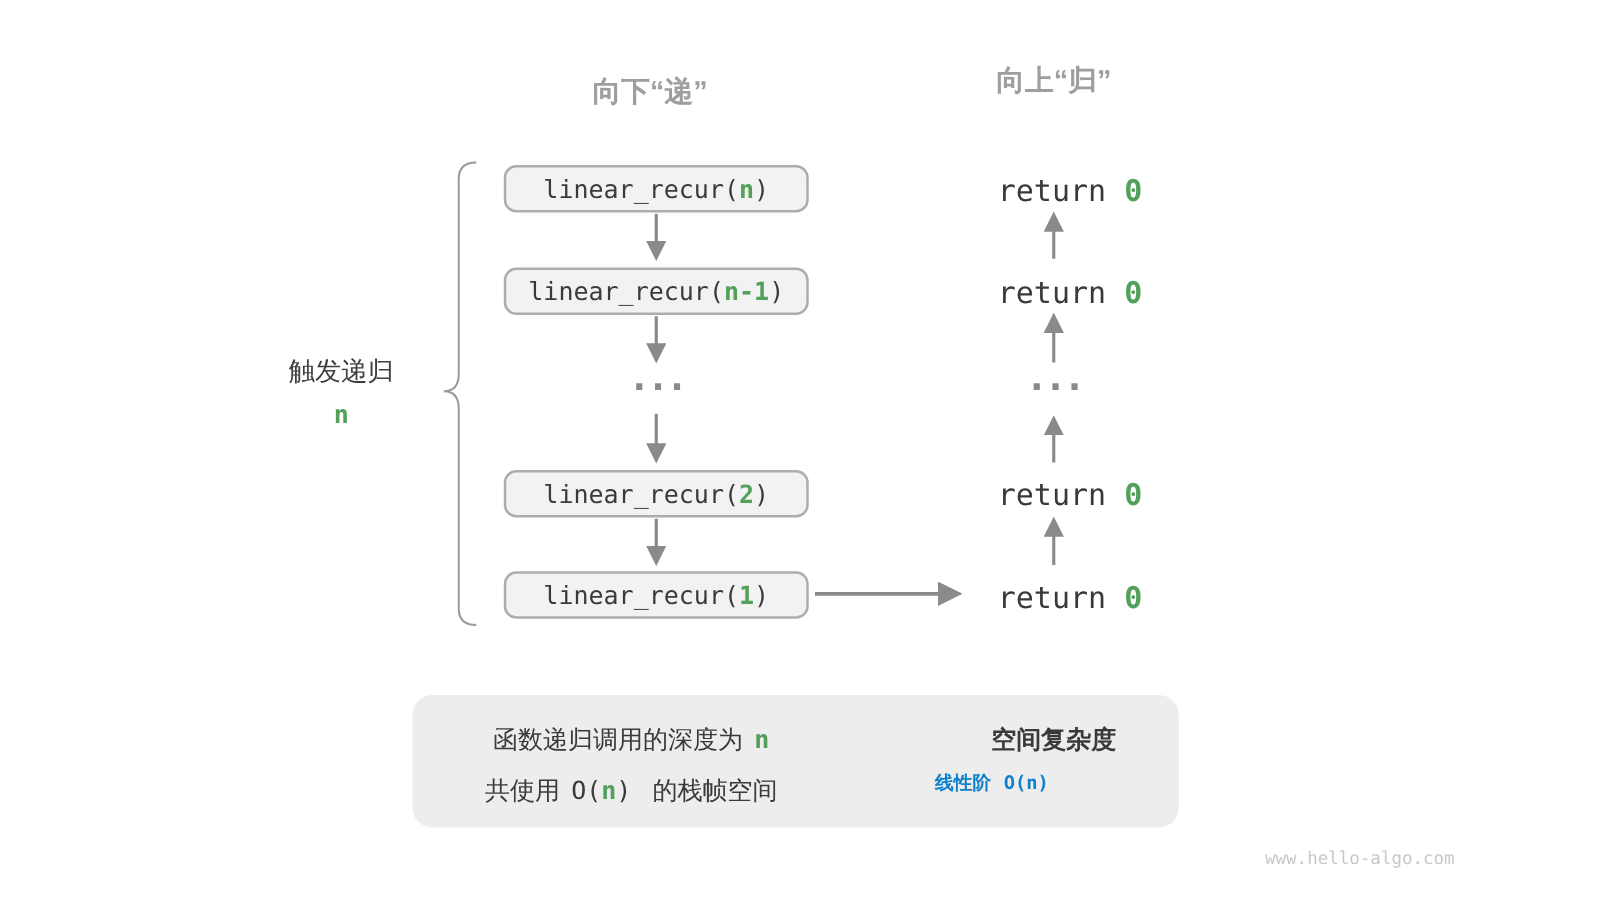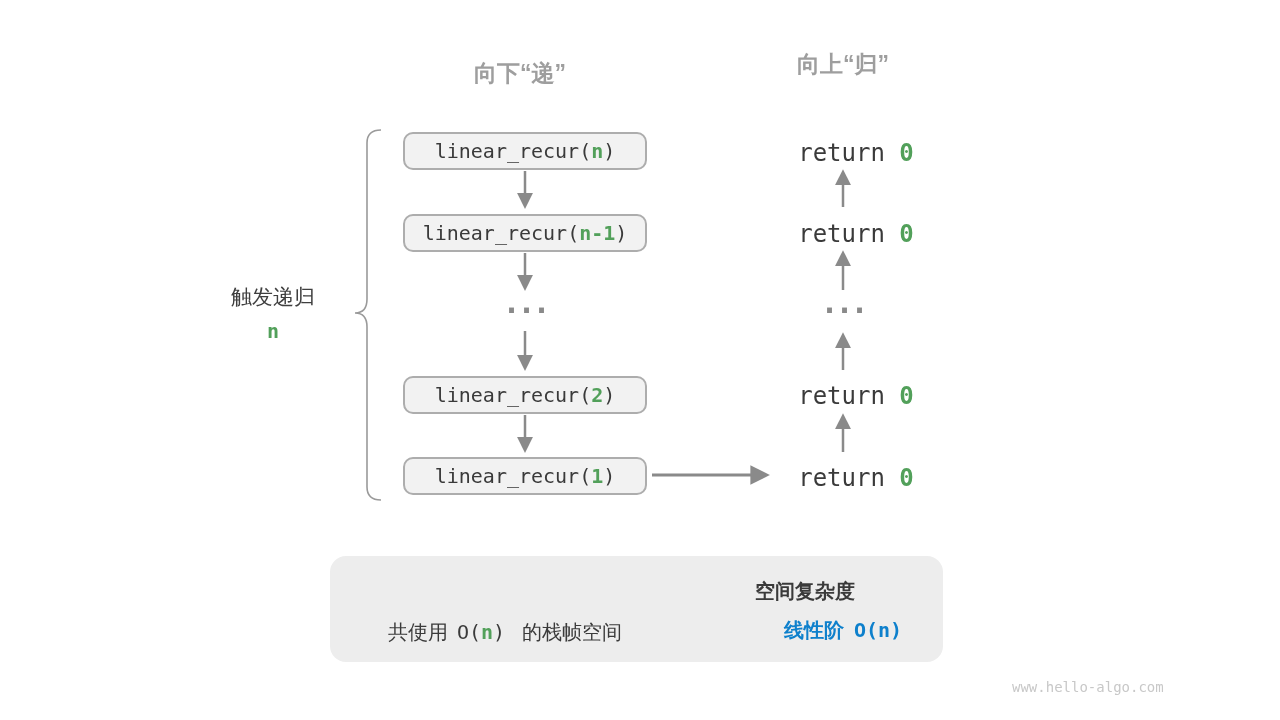--- a/index.html
+++ b/index.html
@@ -105,36 +105,36 @@
     left: 340px;
     width: 330px;
     text-align: center;
     font-size: 20px;
     color: #3A3A3A;
     white-space: nowrap;
   }
   .summary-line .mono { font-size: 20px; }
   .result-title {
     position: absolute;
-    left: 710px;
+    left: 748px;
     top: 578px;
     width: 190px;
     text-align: center;
     font-size: 20px;
     font-weight: bold;
     color: #3A3A3A;
     white-space: nowrap;
   }
   .result-value {
     position: absolute;
     left: 748px;
     top: 617px;
     width: 190px;
-    text-align: center;
-    font-size: 20px;
+    text-align: left;
+    font-size: 15px;
     font-weight: bold;
     white-space: nowrap;
   }
   .watermark {
     position: absolute;
     left: 1012px;
     top: 679px;
     width: 222px;
     text-align: left;
     font-family: "DejaVu Sans Mono", "Liberation Mono", monospace;
@@ -191,20 +191,23 @@
   <div class="dots" style="left:495px; top:288px;">...</div>
   <div class="dots" style="left:813px; top:288px;">...</div>
 
   <div class="return-row" style="top:139px;"><span>return </span><span class="green">0</span></div>
   <div class="return-row" style="top:220px;"><span>return </span><span class="green">0</span></div>
   <div class="return-row" style="top:382px;"><span>return </span><span class="green">0</span></div>
   <div class="return-row" style="top:464px;"><span>return </span><span class="green">0</span></div>
 
 
   <div class="summary-box"></div>
+  <div class="summary-line" style="top:578px;">
+    <span>函数递归调用的深度为</span><span class="green mono" style="margin-left:9px;">n</span>
+  </div>
   <div class="summary-line" style="top:619px;">
     <span>共使用</span><span class="mono" style="margin-left:9px;">O(</span><span class="green mono">n</span><span class="mono">)</span><span style="margin-left:17px;">的栈帧空间</span>
   </div>
   <div class="result-title">空间复杂度</div>
   <div class="result-value blue">
     <span>线性阶</span><span class="mono" style="margin-left:10px; font-weight:bold;">O(n)</span>
   </div>
 
   <div class="watermark">www.hello-algo.com</div>
 

